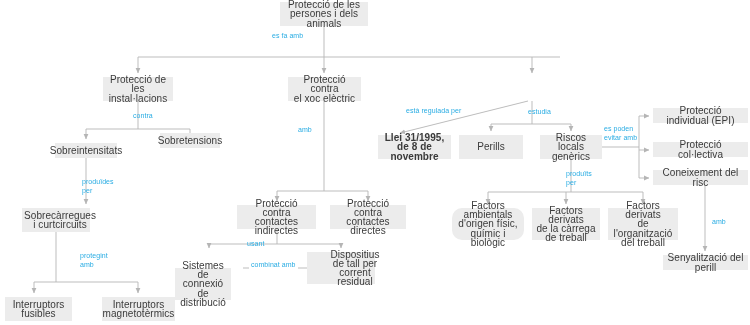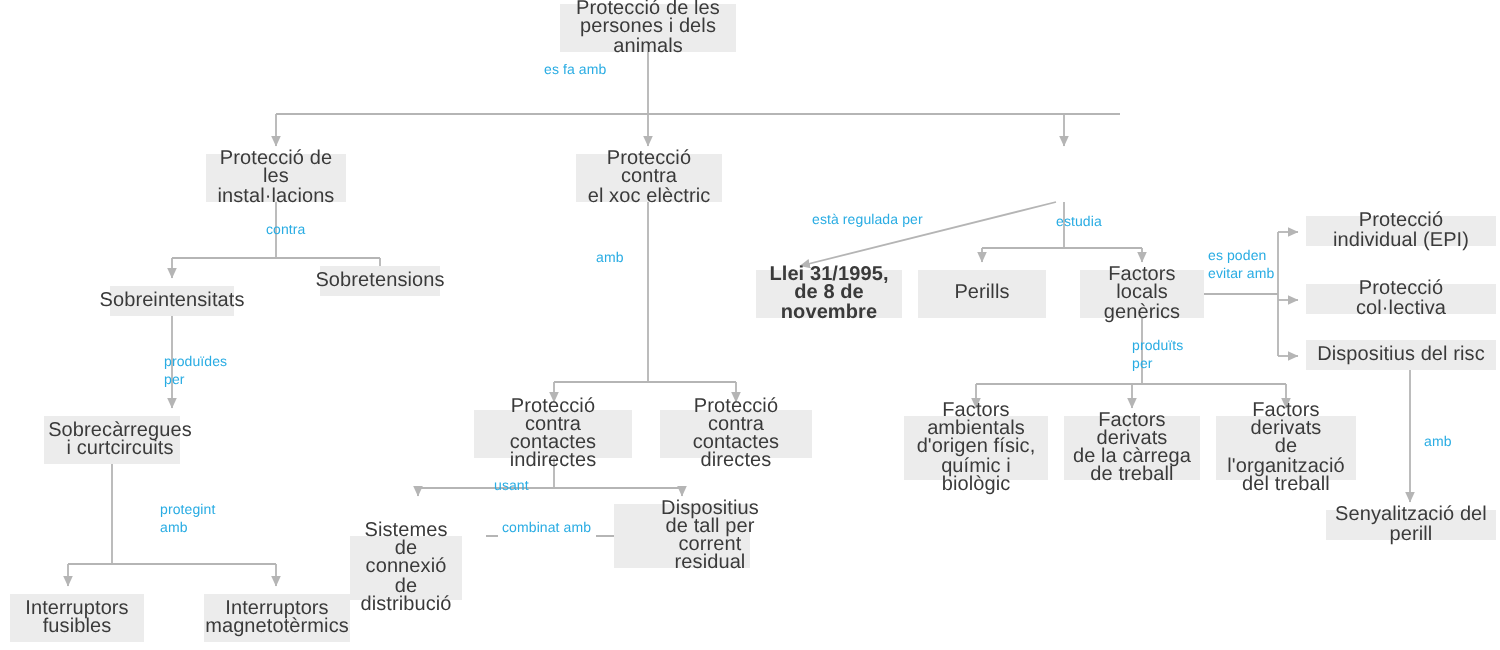--- a/index.html
+++ b/index.html
@@ -132,45 +132,45 @@
     <span>Sobretensions</span>
   </div>
   <div class="node" style="left:378px;top:135px;width:73px;height:24px;font-weight:bold;">
     <span>Llei 31/1995,
 de 8 de novembre</span>
   </div>
   <div class="node" style="left:459px;top:135px;width:64px;height:24px;">
     <span>Perills</span>
   </div>
   <div class="node" style="left:540px;top:135px;width:62px;height:24px;">
-    <span>Factors locals
+    <span>Riscos locals
 genèrics</span>
   </div>
   <div class="node" style="left:653px;top:108px;width:95px;height:15px;">
     <span>Protecció individual (EPI)</span>
   </div>
   <div class="node" style="left:653px;top:142px;width:95px;height:15px;">
     <span>Protecció col·lectiva</span>
   </div>
   <div class="node" style="left:653px;top:170px;width:95px;height:15px;">
-    <span>Dispositius del risc</span>
+    <span>Coneixement del risc</span>
   </div>
   <div class="node" style="left:22px;top:208px;width:68px;height:24px;padding-left:12px;">
     <span>Sobrecàrregues
 i curtcircuits</span>
   </div>
   <div class="node" style="left:237px;top:205px;width:79px;height:24px;">
     <span>Protecció contra
 contactes indirectes</span>
   </div>
   <div class="node" style="left:330px;top:205px;width:76px;height:24px;">
     <span>Protecció contra
 contactes directes</span>
   </div>
-  <div class="node" style="left:452px;top:208px;width:72px;height:32px;">
+  <div class="node" style="left:452px;top:208px;width:72px;height:32px;border-radius:10px;">
     <span>Factors ambientals
 d'origen físic,
 químic i biològic</span>
   </div>
   <div class="node" style="left:532px;top:208px;width:68px;height:32px;">
     <span>Factors derivats
 de la càrrega
 de treball</span>
   </div>
   <div class="node" style="left:608px;top:208px;width:70px;height:32px;">

